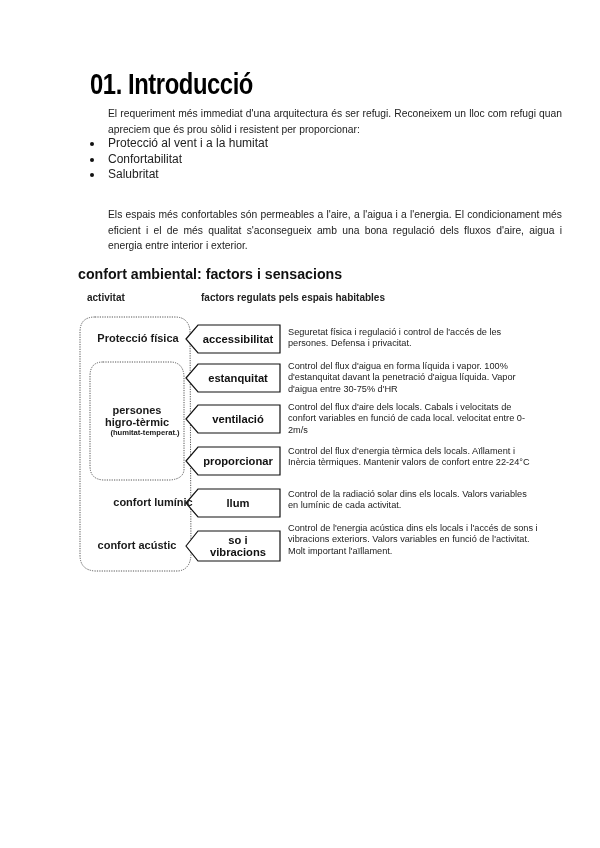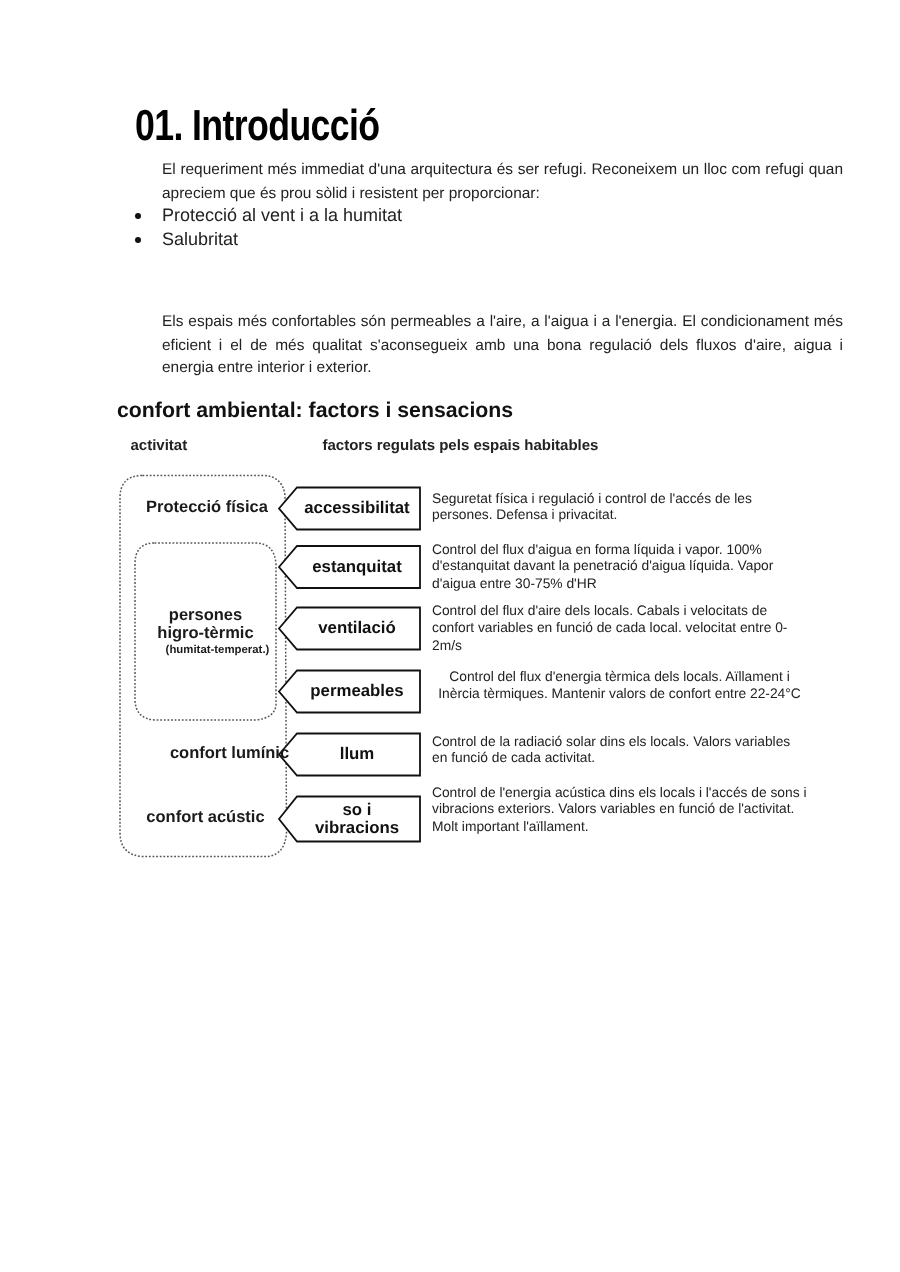--- a/index.html
+++ b/index.html
@@ -31,21 +31,21 @@
     }
 
     .fig-title {
       position: absolute; left: 78px; top: 266px;
       font-size: 14.2px; font-weight: bold; color: #111;
     }
     .fig-sub {
       position: absolute; top: 292px; font-size: 10px; font-weight: bold; color: #222;
     }
     .fig-sub.s1 { left: 87px; }
-    .fig-sub.s2 { left: 195px; padding-left: 20px; }
+    .fig-sub.s2 { left: 181px; padding-left: 20px; }
 
     svg.diagram { position: absolute; left: 0; top: 0; }
 
     .sens {
       position: absolute; font-size: 11px; font-weight: bold; color: #1a1a1a; text-align: center;
     }
     .factor {
       position: absolute; font-size: 11.2px; font-weight: bold; color: #111; text-align: center; line-height: 12px;
     }
     .desc {
@@ -54,20 +54,21 @@
   </style>
 </head>
 <body>
 
 <div class="title">01. Introducció</div>
 
 <p class="para p1">El requeriment més immediat d'una arquitectura és ser refugi. Reconeixem un lloc com refugi quan apreciem que és prou sòlid i resistent per proporcionar:</p>
 
 <ul class="bullets">
   <li><span class="dot"></span><span>Protecció al vent i a la humitat</span></li>
+  <li><span class="dot"></span><span>Confortabilitat</span></li>
   <li><span class="dot"></span><span>Salubritat</span></li>
 </ul>
 
 <p class="para p2">Els espais més confortables són permeables a l'aire, a l'aigua i a l'energia. El condicionament més eficient i el de més qualitat s'aconsegueix amb una bona regulació dels fluxos d'aire, aigua i energia entre interior i exterior.</p>
 
 <div class="fig-title">confort ambiental: factors i sensacions</div>
 <div class="fig-sub s1">activitat</div>
 <div class="fig-sub s2">factors regulats pels espais habitables</div>
 
 <svg class="diagram" width="600" height="848">
@@ -89,25 +90,25 @@
   <div>persones</div>
   <div>higro-tèrmic</div>
   <div style="font-size:7.6px; line-height:9px;margin-left:16px;">(humitat-temperat.)</div>
 </div>
 <div class="sens" style="left:100px; top:496px; width:106px;">confort lumínic</div>
 <div class="sens" style="left:84px; top:539px; width:106px;">confort acústic</div>
 
 <div class="factor" style="left:196px; top:333px; width:84px;">accessibilitat</div>
 <div class="factor" style="left:196px; top:372px; width:84px;">estanquitat</div>
 <div class="factor" style="left:196px; top:413px; width:84px;">ventilació</div>
-<div class="factor" style="left:196px; top:455px; width:84px;">permeables</div>
+<div class="factor" style="left:196px; top:455px; width:84px;">proporcionar</div>
 <div class="factor" style="left:196px; top:497px; width:84px;">llum</div>
 <div class="factor" style="left:196px; top:534px; width:84px;">
   <div>so i</div>
   <div>vibracions</div>
 </div>
 
 <div class="desc" style="top:327px;">Seguretat física i regulació i control  de l'accés de les persones. Defensa i privacitat.</div>
 <div class="desc" style="top:361px;">Control del flux d'aigua en forma líquida i vapor. 100% d'estanquitat davant la penetració d'aigua líquida. Vapor d'aigua entre 30-75% d'HR</div>
 <div class="desc" style="top:402px;">Control del flux d'aire dels locals. Cabals i velocitats de confort variables en funció de cada local. velocitat entre 0-2m/s</div>
-<div class="desc" style="top:446px;text-align:center;">Control del flux d'energia tèrmica dels locals. Aïllament i Inèrcia tèrmiques. Mantenir valors de confort entre  22-24°C</div>
-<div class="desc" style="top:489px;">Control de la radiació solar dins els locals. Valors variables en funció de cada activitat.</div>
+<div class="desc" style="top:446px;">Control del flux d'energia tèrmica dels locals. Aïllament i Inèrcia tèrmiques. Mantenir valors de confort entre  22-24°C</div>
+<div class="desc" style="top:489px;">Control de la radiació solar dins els locals. Valors variables en lumínic de cada activitat.</div>
 <div class="desc" style="top:523px;">Control de l'energia acústica dins els locals i l'accés de sons i vibracions exteriors. Valors variables en funció de l'activitat. Molt important l'aïllament.</div>
 
 </body></html>

